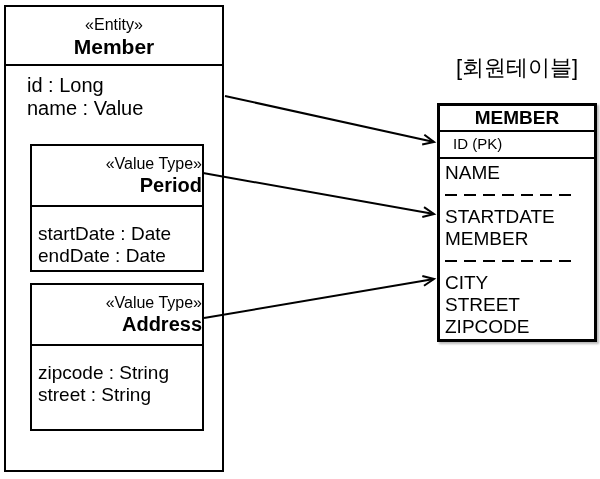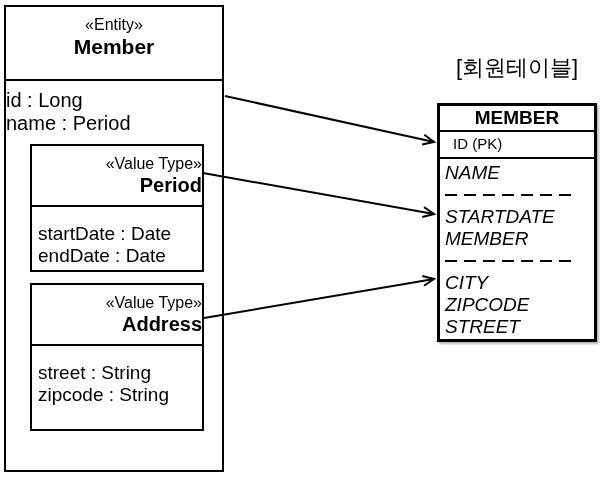--- a/index.html
+++ b/index.html
@@ -23,28 +23,28 @@
   #member-box  { left: 4px;  top: 5px;   width: 220px; height: 467px; }
   #period-box  { left: 30px; top: 144px; width: 174px; height: 128px; }
   #address-box { left: 30px; top: 283px; width: 174px; height: 148px; }
 
   .box-header {
     border-bottom: 2px solid #000;
     text-align: center;
     box-sizing: border-box;
     padding-top: 8px;
   }
-  #member-box .box-header  { height: 74px; }
+  #member-box .box-header  { height: 59px; }
   #period-box .box-header, #address-box .box-header { height: 61px; text-align: right; }
 
   .stereotype { font-size: 16px; line-height: 19px; }
   .box-title  { font-size: 21px; font-weight: bold; line-height: 25px; }
   #period-box .box-title, #address-box .box-title { font-size: 20px; line-height: 24px; }
 
-  .box-body { padding: 8px 0; font-size: 20px; line-height: 23px; }
+  .box-body { padding: 8px 21px; font-size: 20px; line-height: 23px; }
   #period-box .box-body, #address-box .box-body {
     font-size: 19px;
     line-height: 22px;
     padding: 16px 6px;
   }
 
   
   .table-label {
     position: absolute;
     left: 427px; top: 53px; width: 180px;
@@ -70,21 +70,21 @@
     line-height: 24px;
   }
   .db-pk-row {
     height: 27px;
     border-bottom: 2px solid #000;
     box-sizing: border-box;
     font-size: 15px;
     line-height: 24px;
     padding-left: 13px;
   }
-  .db-body { padding: 3px 5px 0; font-size: 19px; font-style: italic; }
+  .db-body { padding: 3px 5px 0; font-size: 19px; }
   .db-row  { line-height: 22px; }
   .dash-divider {
     height: 2px;
     width: 133px;
     margin: 10px 2px 10px 0;
     background: repeating-linear-gradient(to right, #000 0 12px, transparent 12px 19px);
   }
 
   
   .arrows {
@@ -99,60 +99,60 @@
 
 <div class="canvas">
 
   <div class="uml-box" id="member-box">
     <div class="box-header">
       <div class="stereotype">«Entity»</div>
       <div class="box-title">Member</div>
     </div>
     <div class="box-body">
       <div class="attr">id : Long</div>
-      <div class="attr">name : Period</div>
+      <div class="attr">name : Value</div>
     </div>
   </div>
 
   <div class="uml-box" id="period-box">
     <div class="box-header">
       <div class="stereotype">«Value Type»</div>
       <div class="box-title">Period</div>
     </div>
     <div class="box-body">
       <div class="attr">startDate : Date</div>
       <div class="attr">endDate : Date</div>
     </div>
   </div>
 
   <div class="uml-box" id="address-box">
     <div class="box-header">
       <div class="stereotype">«Value Type»</div>
       <div class="box-title">Address</div>
     </div>
     <div class="box-body">
+      <div class="attr">zipcode : String</div>
       <div class="attr">street : String</div>
-      <div class="attr">zipcode : String</div>
     </div>
   </div>
 
   <div class="table-label">[회원테이블]</div>
 
   <div class="db-table">
     <div class="db-header">MEMBER</div>
     <div class="db-pk-row">ID (PK)</div>
     <div class="db-body">
       <div class="db-row">NAME</div>
       <div class="dash-divider"></div>
       <div class="db-row">STARTDATE</div>
       <div class="db-row">MEMBER</div>
       <div class="dash-divider"></div>
       <div class="db-row">CITY</div>
+      <div class="db-row">STREET</div>
       <div class="db-row">ZIPCODE</div>
-      <div class="db-row">STREET</div>
     </div>
   </div>
 
   <svg class="arrows" width="600" height="479" viewBox="0 0 600 479" xmlns="http://www.w3.org/2000/svg">
     <defs>
       <marker id="arrowhead" markerUnits="userSpaceOnUse" markerWidth="16" markerHeight="14" refX="12" refY="6" orient="auto">
         <path d="M1,1 L12,6 L1,11" fill="none" stroke="#000" stroke-width="2"></path>
       </marker>
     </defs>
     <line x1="225" y1="96" x2="434" y2="142" stroke="#000" stroke-width="2" marker-end="url(#arrowhead)"></line>

